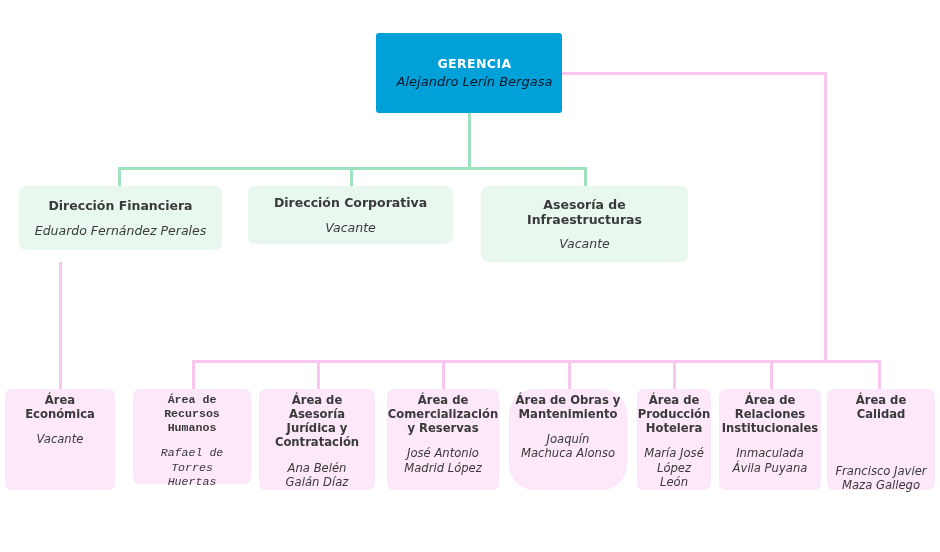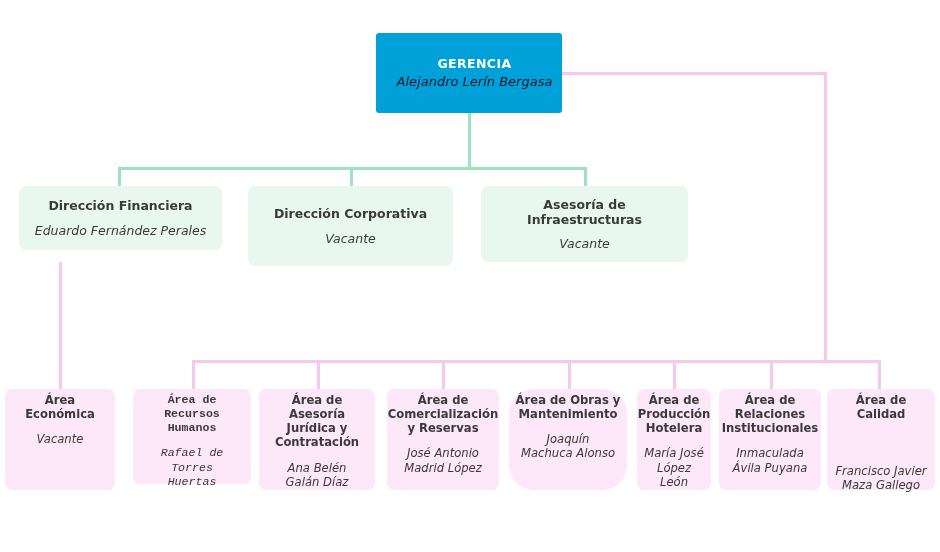--- a/index.html
+++ b/index.html
@@ -123,21 +123,21 @@
   <div class="node node-root" style="left:376px; top:33px; width:186px; height:80px;padding-left:17px;">
     <div class="title">GERENCIA</div>
     <div class="person">Alejandro Lerín Bergasa</div>
   </div>
 
   <div class="node node-dir" style="left:19px; top:186px; width:203px; height:64px;">
     <div class="title">Dirección Financiera</div>
     <div class="person">Eduardo Fernández Perales</div>
   </div>
 
-  <div class="node node-dir" style="left:248px; top:186px; width:205px; height:80px;">
+  <div class="node node-dir" style="left:248px; top:186px; width:205px; height:58px;">
     <div class="title">Dirección Corporativa</div>
     <div class="person">Vacante</div>
   </div>
 
   <div class="node node-dir" style="left:481px; top:186px; width:207px; height:76px;">
     <div class="title">Asesoría de Infraestructuras</div>
     <div class="person">Vacante</div>
   </div>
 
   <div class="node node-area" style="left:5px; top:389px; width:110px; height:101px;">

